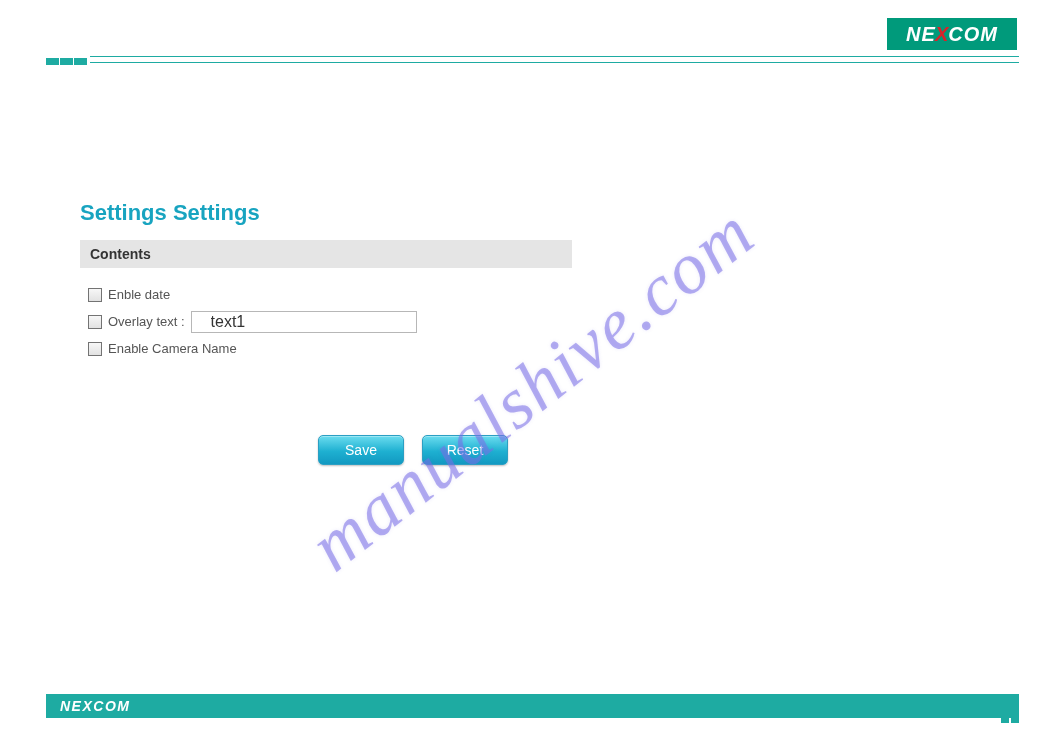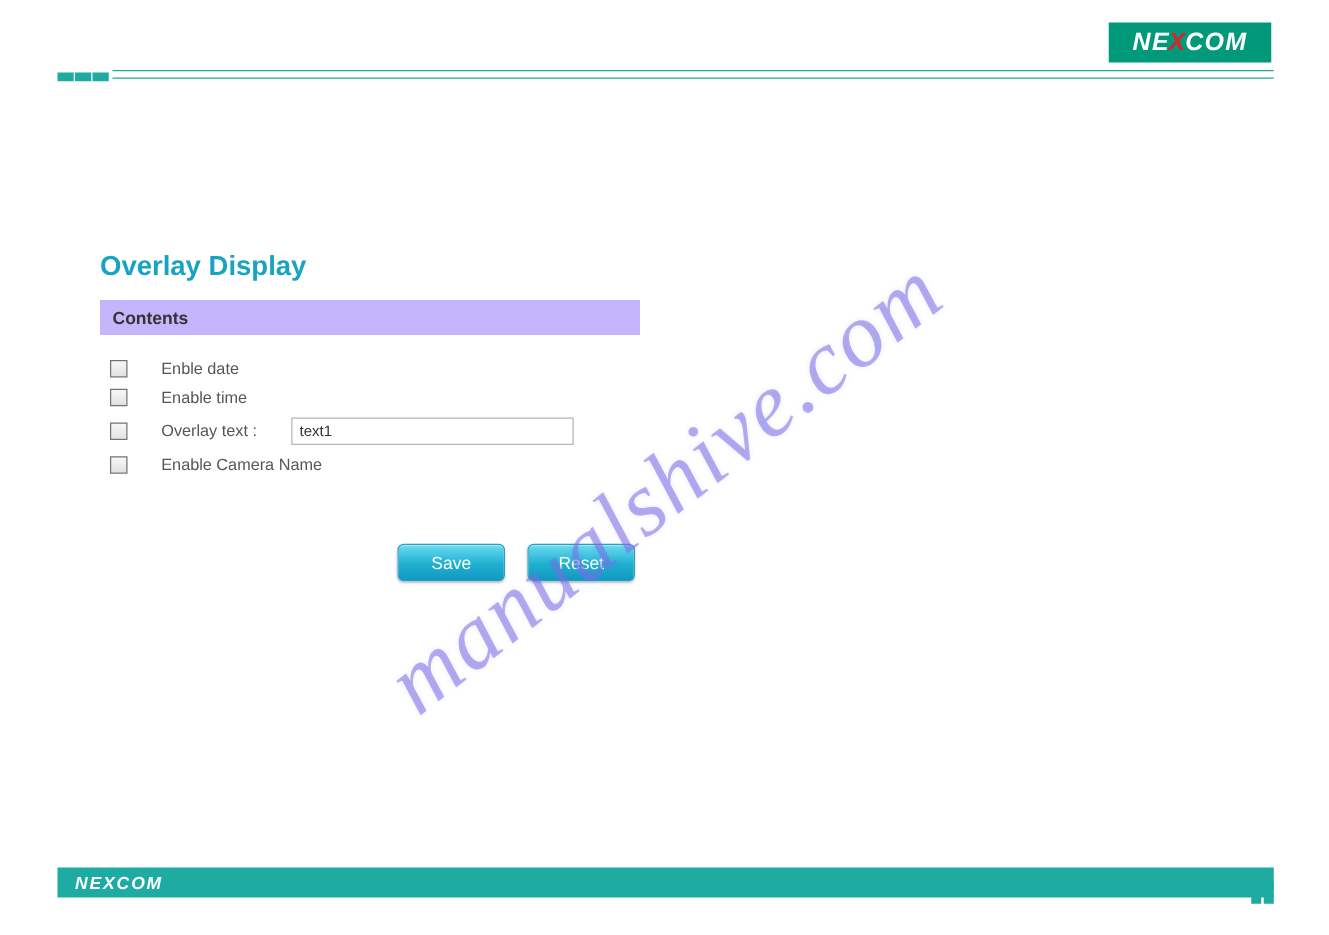--- a/index.html
+++ b/index.html
@@ -82,56 +82,55 @@
     top: 200px;
     width: 440px;
   }
   .page-title {
     color: #18a4c0;
     font-size: 22px;
     font-weight: bold;
     margin-bottom: 14px;
   }
   .section-header {
-    background: #c4b5fd;
+    background: #e5e5e5;
     height: 28px;
     padding-left: 10px;
     display: flex;
     align-items: center;
     font-size: 14px;
     font-weight: bold;
     color: #333;
     margin-bottom: 20px;
-    width: 432px;
+    width: 492px;
   }
   .field-row {
     display: flex;
     align-items: center;
     padding-left: 8px;
     margin-bottom: 9px;
     font-size: 13px;
     color: #555;
-    gap: 21px;
   }
   .checkbox {
     width: 14px;
     height: 14px;
     border: 1px solid #737373;
     background: linear-gradient(#f7f7f7,#e2e2e2);
     margin-right: 6px;
     flex-shrink: 0;
   }
   .label-text { line-height: 14px; }
   .text-input {
     height: 22px;
     width: 226px;
     border: 1px solid #b7b7b7;
     background: #fff;
-    font-size: 12px;
-    padding: 0 6px;
+    font-size: 16px;
+    padding: 0 19px;
     margin-left: 6px;
     color: #333;
   }
 
   
   .button-row {
     position: absolute;
     left: 290px;
     top: 435px;
     display: flex;
@@ -213,32 +212,28 @@
   <div class="top-blocks">
     <div class="top-block"></div>
       <div class="top-block"></div>
       <div class="top-block"></div>
   </div>
   <div class="top-rule1"></div>
   <div class="top-rule2"></div>
 </div>
 
 <div class="content">
-  <div class="page-title">Overlay Display</div>
+  <div class="page-title">Settings Settings</div>
   <div class="section-header">Contents</div>
 
   <div class="field-row">
     <div class="checkbox"></div>
     <span class="label-text">Enble date</span>
   </div>
 
-  <div class="field-row">
-    <div class="checkbox"></div>
-    <span class="label-text">Enable time</span>
-  </div>
 
   <div class="field-row">
     <div class="checkbox"></div>
     <span class="label-text">Overlay text :</span>
     <input class="text-input" type="text" value="text1" style="">
   </div>
 
   <div class="field-row">
     <div class="checkbox"></div>
     <span class="label-text">Enable Camera Name</span>

